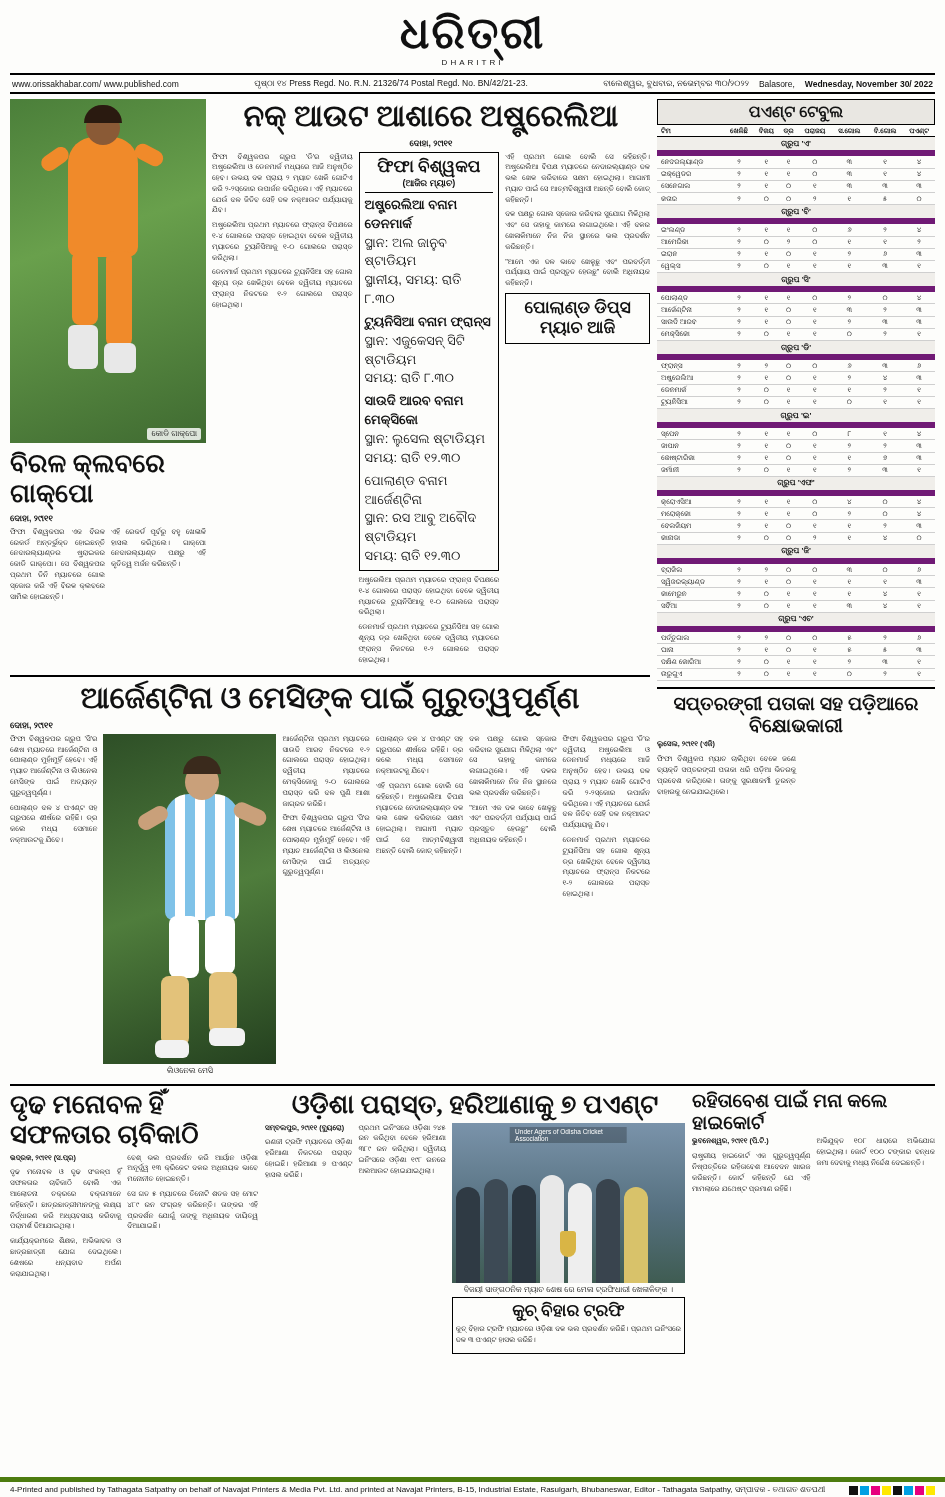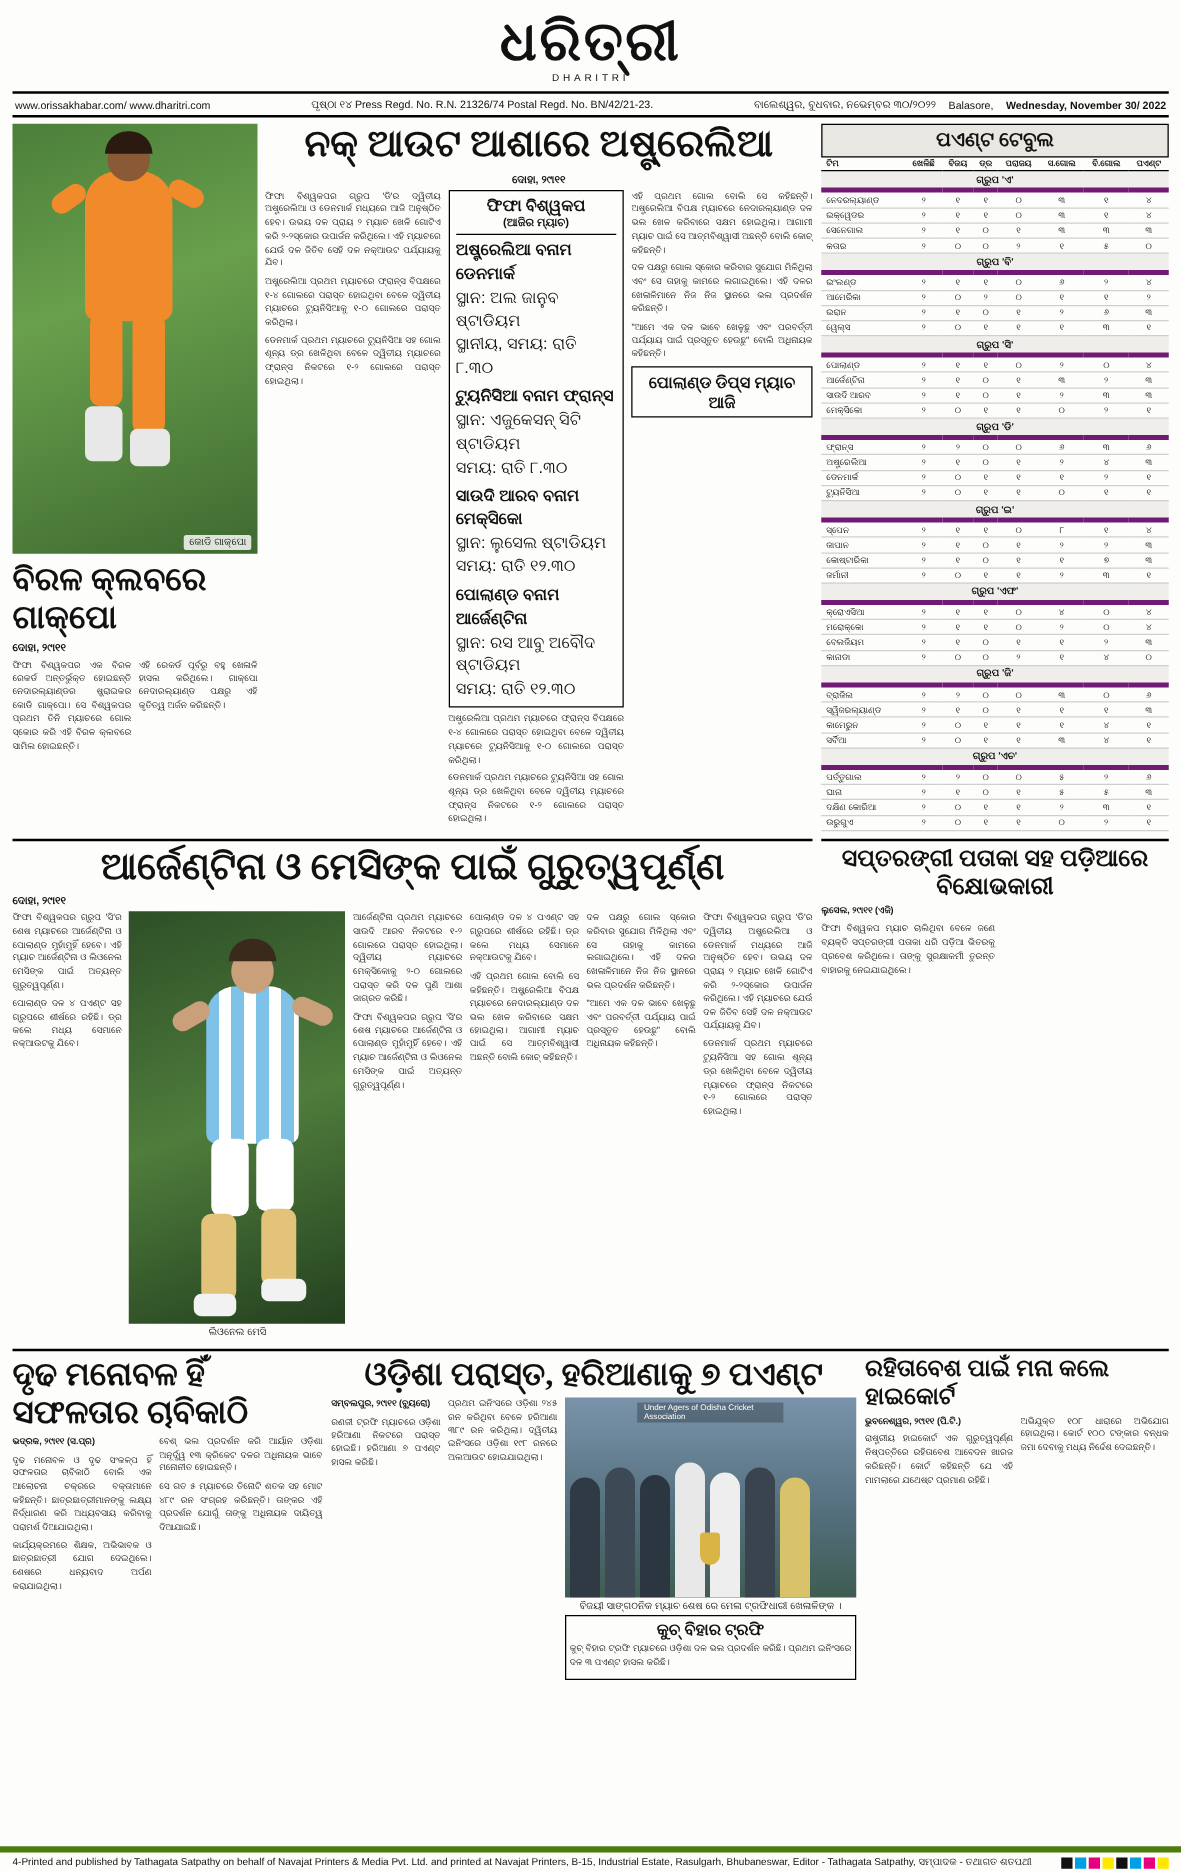--- a/index.html
+++ b/index.html
@@ -65,40 +65,40 @@
 
   .cols { display:flex; gap:6px; }
   .tcol { font-size:7.2px; line-height:1.5; text-align:justify; }
   .tcol p { margin:0 0 4px 0; }
 
   .boxed {
     border:1px solid #000; padding:4px 5px; margin-bottom:4px;
   }
   .box-title {
     font-family:"Liberation Serif", serif; font-weight:bold;
-    font-size:13px; text-align:center; line-height:1.2;
+    font-size:17px; text-align:center; line-height:1.2;
   }
   .box-sub { font-size:9px; text-align:center; font-weight:bold; margin-top:1px; }
   .small-c { font-size:13px; line-height:1.45; text-align:left; }
 
   
   .ptbl-head {
     background:#e9e7e2; border:1px solid #000;
     text-align:center; font-family:"Liberation Serif", serif;
     font-weight:bold; font-size:16px; padding:3px 0;
   }
   table.pts { width:100%; border-collapse:collapse; font-size:7px; }
   table.pts th, table.pts td {
     border-bottom:1px solid #cfcfcf; padding:1.6px 2px; text-align:center;
   }
   table.pts th { font-weight:bold; font-size:6.8px; border-bottom:1px solid #000; }
   table.pts td.team { text-align:left; padding-left:4px; }
   tr.grp td {
     text-align:center; font-weight:bold; font-size:8px;
-    background:#f0eeea; border-top:1px solid #000; border-bottom:4px solid #701a75;
+    background:#f0eeea; border-top:1px solid #000; border-bottom:6px solid #701a75;
   }
 
   
   .sep-h { border-top:2px solid #000; margin:6px 0 4px 0; }
 
   .bottom { display:flex; gap:7px; margin-top:3px; }
 
   .footer {
     position:absolute; left:0; bottom:0; width:945px;
     border-top:5px solid #4d7c0f; padding:3px 10px 2px 10px;
@@ -141,21 +141,21 @@
 
 <div class="page">
 
   <div class="masthead">
     <div class="masthead-title">ଧରିତ୍ରୀ</div>
     <div class="masthead-sub">DHARITRI</div>
   </div>
   <div class="rule-thick"></div>
 
   <div class="infobar">
-    <span class="seg">www.orissakhabar.com/ www.dharitri.com</span>
+    <span class="seg">www.orissakhabar.com/ www.published.com</span>
     <span class="seg center">ପୃଷ୍ଠା ୧୪  Press Regd. No. R.N. 21326/74 Postal Regd. No. BN/42/21-23.</span>
     <span class="seg">ବାଲେଶ୍ୱର, ବୁଧବାର, ନଭେମ୍ବର ୩୦/୨୦୨୨</span>
     <span class="seg" style="margin-left:10px">Balasore,</span>
     <span class="seg bold" style="margin-left:10px">Wednesday, November 30/ 2022</span>
   </div>
 
   <div class="content">
 
     <div class="col-left">
 
@@ -212,21 +212,21 @@
                   <div style="font-weight:bold">ଟ୍ୟୁନିସିଆ ବନାମ ଫ୍ରାନ୍ସ</div>
                   <div>ସ୍ଥାନ: ଏଜୁକେସନ୍ ସିଟି ଷ୍ଟାଡିୟମ</div>
                   <div>ସମୟ: ରାତି ୮.୩୦</div>
                 </div>
                 <div class="small-c" style="margin-top:4px">
                   <div style="font-weight:bold">ସାଉଦି ଆରବ ବନାମ ମେକ୍ସିକୋ</div>
                   <div>ସ୍ଥାନ: ଲୁସେଲ ଷ୍ଟାଡିୟମ</div>
                   <div>ସମୟ: ରାତି ୧୨.୩୦</div>
                 </div>
                 <div class="small-c" style="margin-top:4px">
-                  <div style="font-weight:bold">ପୋଲାଣ୍ଡ ବନାମ ଆର୍ଜେଣ୍ଟିନା</div>
+                  <div style="font-weight:normal">ପୋଲାଣ୍ଡ ବନାମ ଆର୍ଜେଣ୍ଟିନା</div>
                   <div>ସ୍ଥାନ: ରସ ଆବୁ ଅବୌଦ ଷ୍ଟାଡିୟମ</div>
                   <div>ସମୟ: ରାତି ୧୨.୩୦</div>
                 </div>
               </div>
               <div class="tcol">
                 <p>ଅଷ୍ଟ୍ରେଲିଆ ପ୍ରଥମ ମ୍ୟାଚରେ ଫ୍ରାନ୍ସ ବିପକ୍ଷରେ ୧-୪ ଗୋଲରେ ପରାସ୍ତ ହୋଇଥିବା ବେଳେ ଦ୍ୱିତୀୟ ମ୍ୟାଚରେ ଟ୍ୟୁନିସିଆକୁ ୧-୦ ଗୋଲରେ ପରାସ୍ତ କରିଥିଲା।</p>
                 <p>ଡେନମାର୍କ ପ୍ରଥମ ମ୍ୟାଚରେ ଟ୍ୟୁନିସିଆ ସହ ଗୋଲ ଶୂନ୍ୟ ଡ୍ର ଖେଳିଥିବା ବେଳେ ଦ୍ୱିତୀୟ ମ୍ୟାଚରେ ଫ୍ରାନ୍ସ ନିକଟରେ ୧-୨ ଗୋଲରେ ପରାସ୍ତ ହୋଇଥିଲା।</p>
               </div>
             </div>
 

